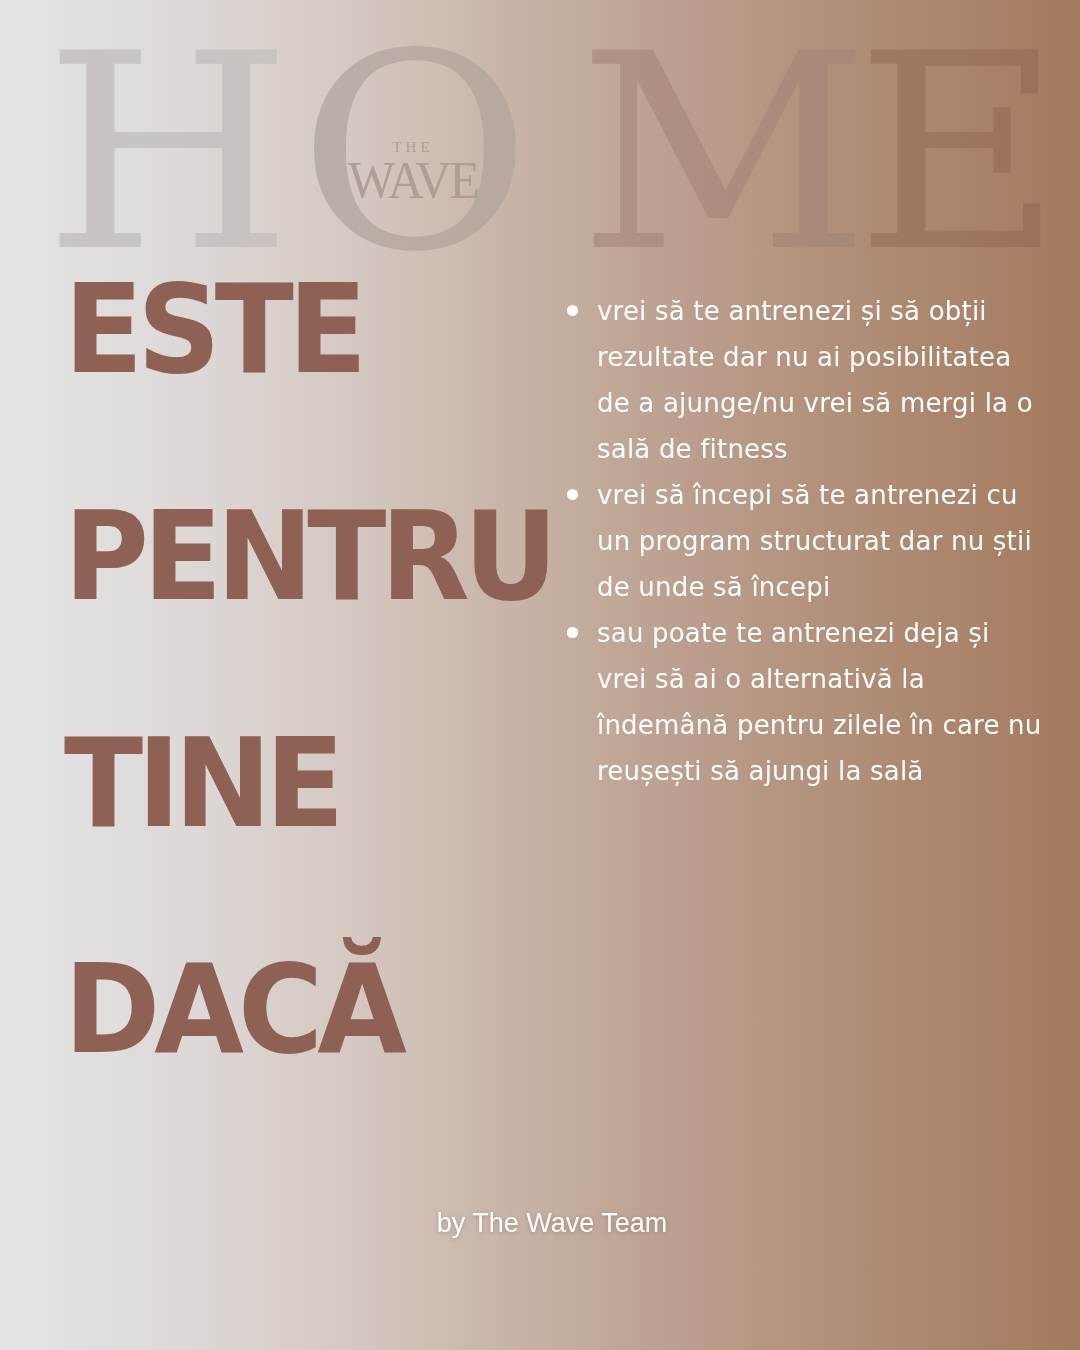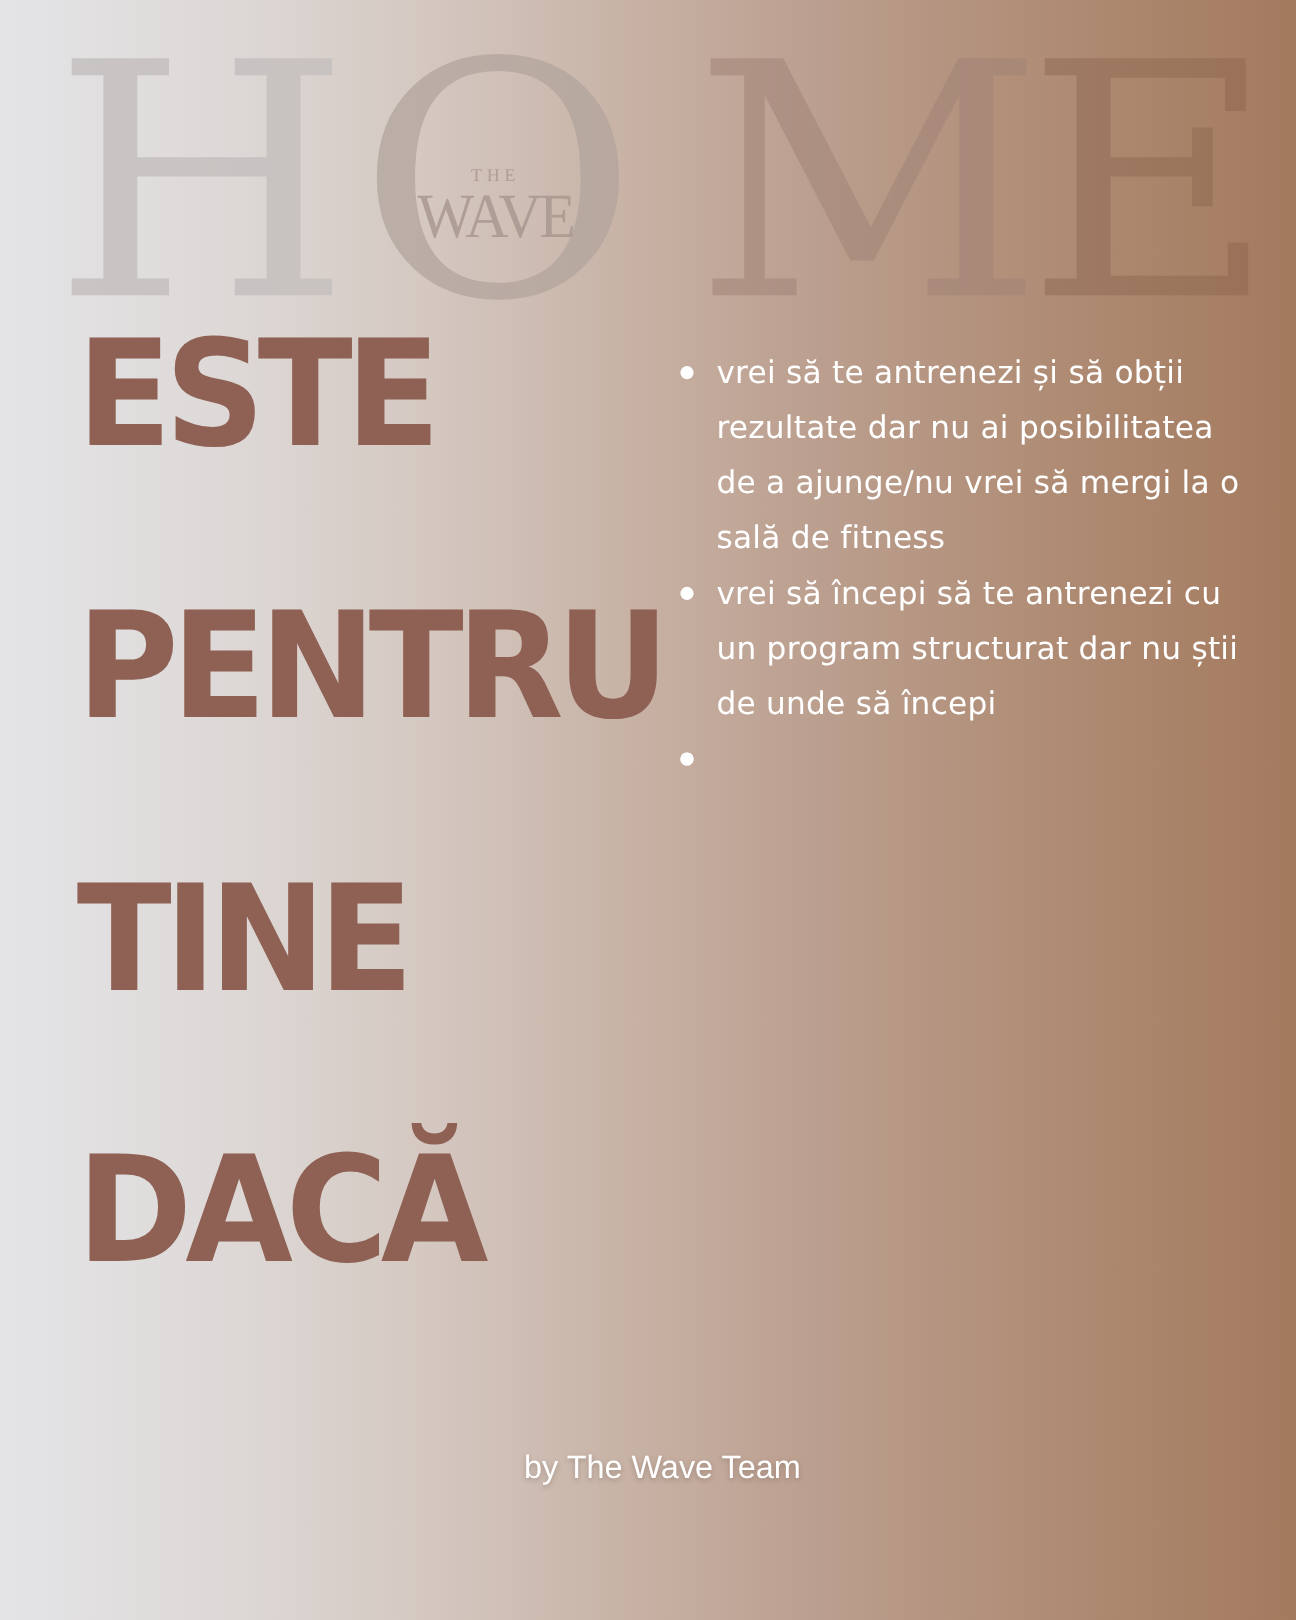--- a/index.html
+++ b/index.html
@@ -148,18 +148,19 @@
     </li>
     <li>
       <span class="bullet-dot"></span>
       <span>vrei să începi să te antrenezi cu un program structurat dar nu știi de unde să începi</span>
     </li>
     <li>
       <span class="bullet-dot"></span>
     </li>
     <li>
       <span class="bullet-dot"></span>
+      <span>sau poate te antrenezi deja și vrei să ai o alternativă la îndemână pentru zilele în care nu reușești să ajungi la sală</span>
     </li>
   </ul>
 
   <div class="credit">by The Wave Team</div>
 
 </div>
 
 </body></html>

